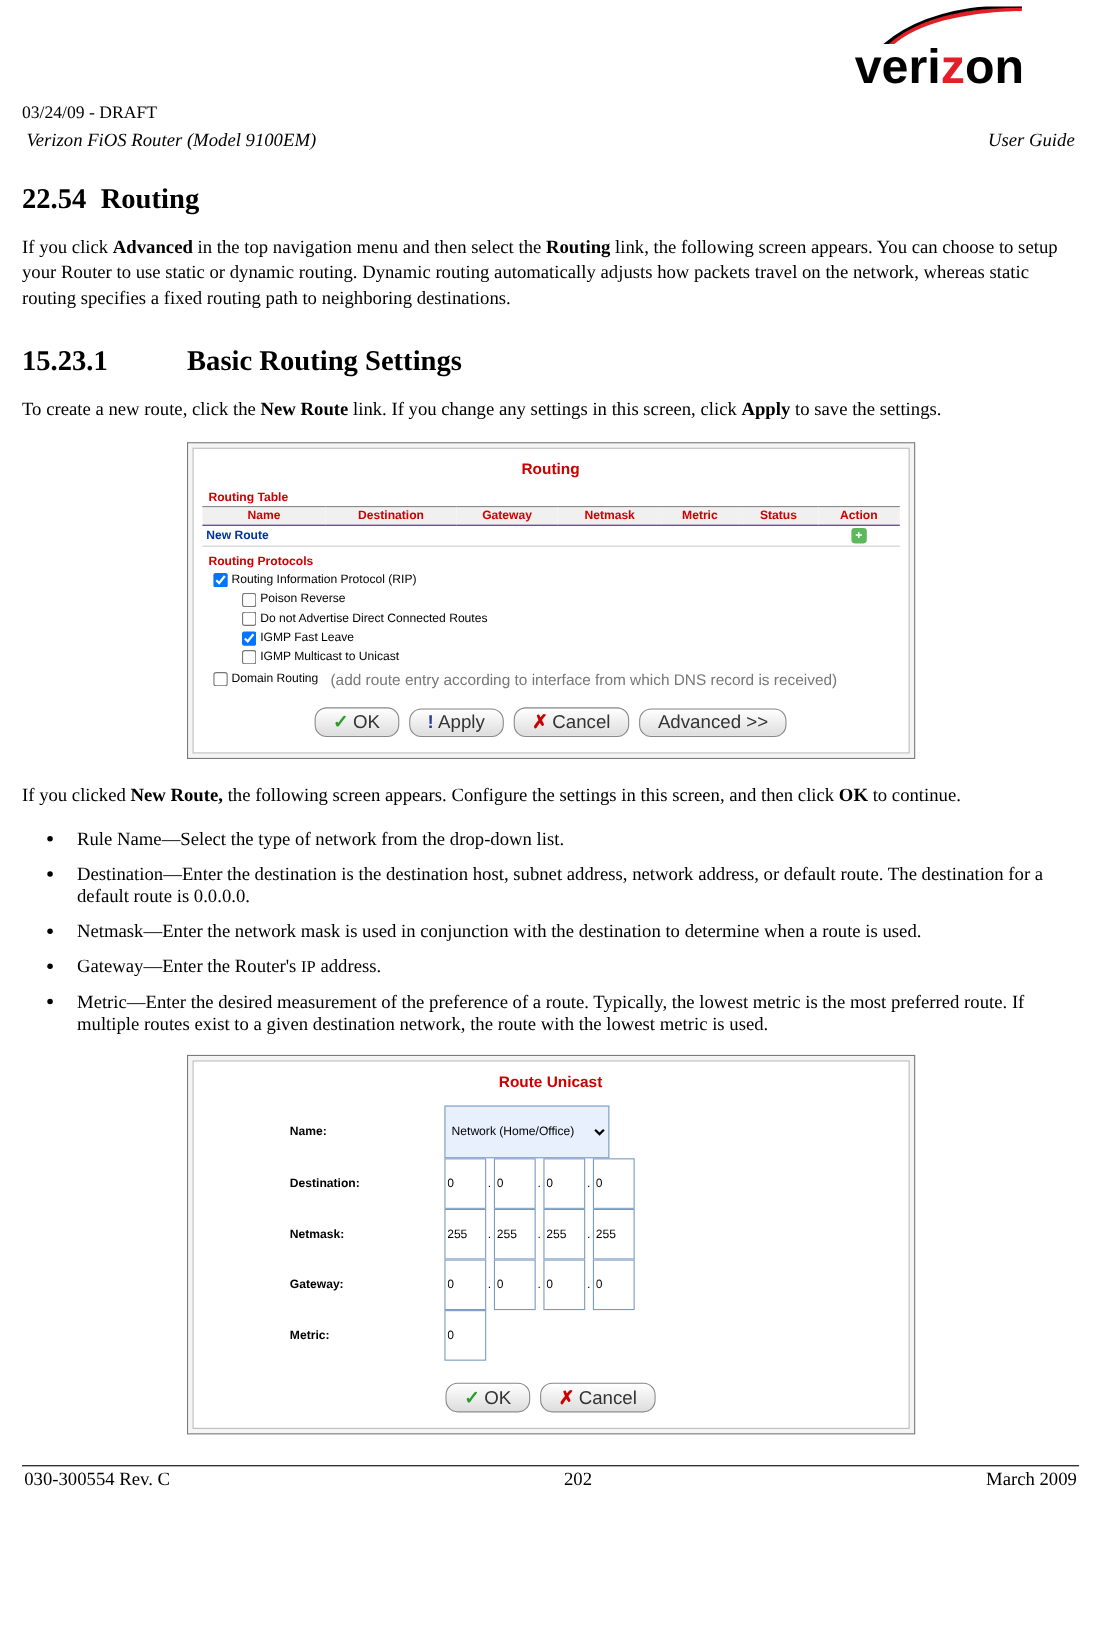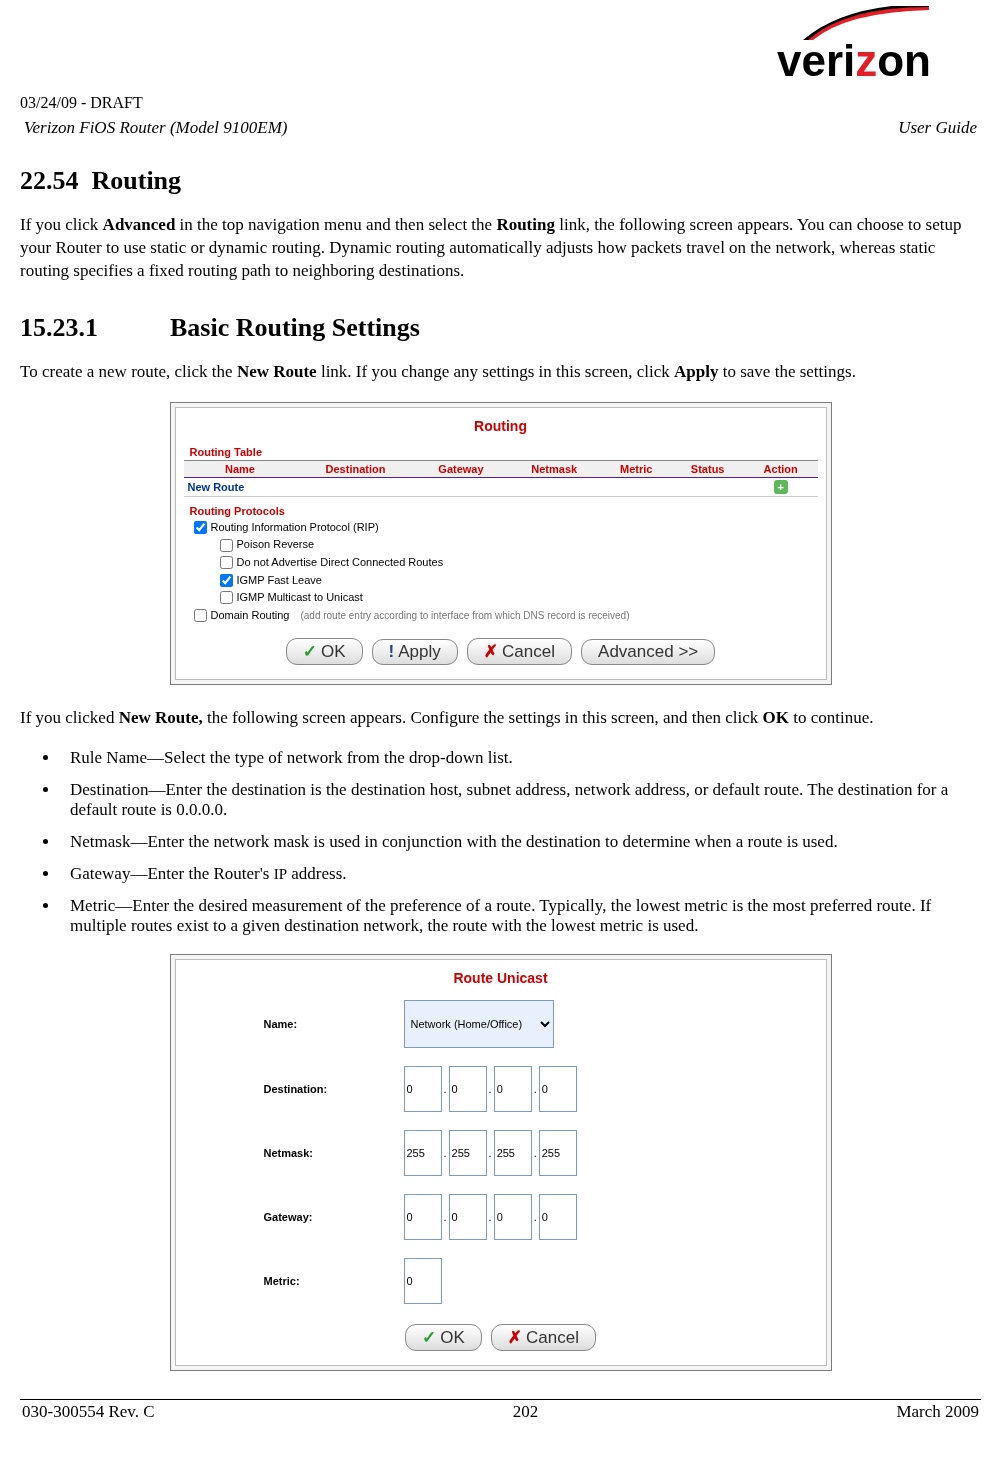--- a/index.html
+++ b/index.html
@@ -149,21 +149,21 @@
     background: linear-gradient(#fff,#ddd);
     font-size:17px;
     color:#333;
   }
   .ui-btn .ok-mark{color:#2a9d2a;font-weight:bold;margin-right:4px;}
   .ui-btn .ex-mark{color:#2a3f9d;font-weight:bold;margin-right:4px;}
   .ui-btn .x-mark{color:#c00;font-weight:bold;margin-right:4px;}
   .settings-grid {
     display:grid;
     grid-template-columns: 140px auto;
-    row-gap:18px;
+    row-gap:0;
     margin-left: 80px;
     margin-top:6px;
     align-items:center;
   }
   .settings-grid .lbl { font-weight:bold; }
   .ip-box input, .settings-grid select {
     border:1px solid #7a9ac0;
     font-size:11px;
     padding:16px 2px;
     font-family:Verdana,Arial,sans-serif;
@@ -259,21 +259,21 @@
             <span>Do not Advertise Direct Connected Routes</span>
           </div>
         <div class="row" style="margin-left:26px;">
             <input type="checkbox" checked="" style="">
             <span>IGMP Fast Leave</span>
           </div>
         <div class="row" style="margin-left:26px;">
             <input type="checkbox" style="">
             <span>IGMP Multicast to Unicast</span>
           </div>
-        <div class="row"><input type="checkbox" style=""><span>Domain Routing</span>&nbsp;<span style="color:#777;font-size:10px;">(add route entry according to interface from which DNS record is received)</span></div>
+        <div class="row"><input type="checkbox" style=""><span>Domain Routing</span>&nbsp;<span style="color:#777;font-size:14px;">(add route entry according to interface from which DNS record is received)</span></div>
       </div>
 
       <div class="btn-row">
         <span class="ui-btn"><span class="ok-mark">✓</span><span>OK</span></span>
         <span class="ui-btn"><span class="ex-mark">!</span><span>Apply</span></span>
         <span class="ui-btn"><span class="x-mark">✗</span><span>Cancel</span></span>
         <span class="ui-btn"><span>Advanced &gt;&gt;</span></span>
       </div>
     </div>
   </div>

